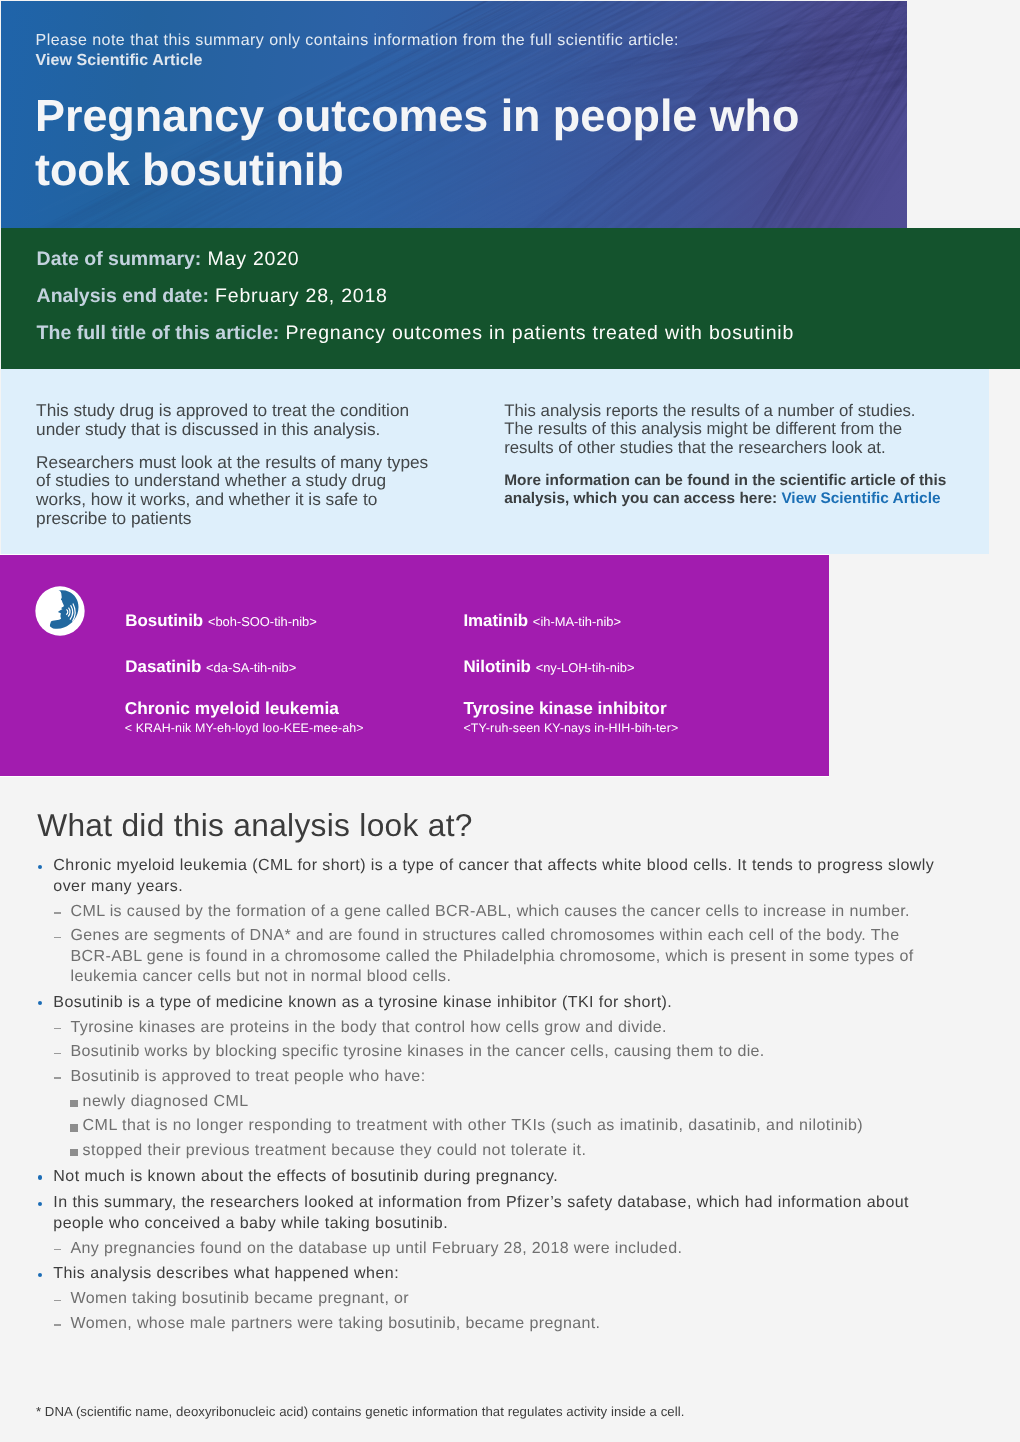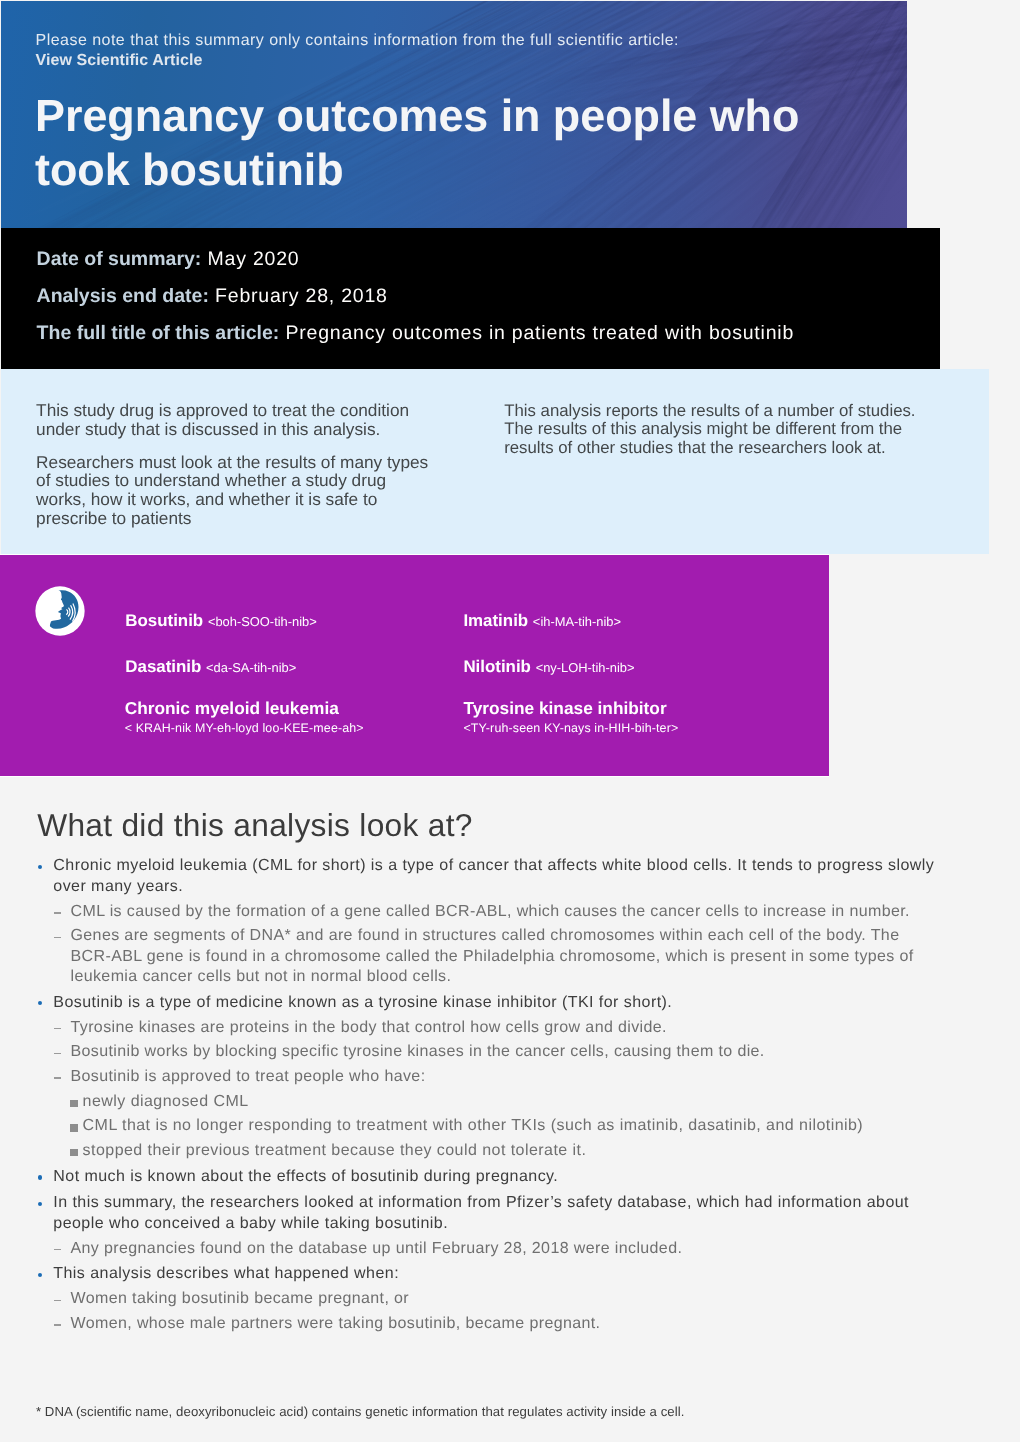--- a/index.html
+++ b/index.html
@@ -18,21 +18,21 @@
   .hero{position:absolute;left:1px;top:1px;width:906px;height:227px;overflow:hidden;
         background:linear-gradient(96deg,#1f64aa 0%,#23629f 16%,#2d62a7 40%,#385aa0 62%,#41549a 76%,#4b4c90 89%,#504d95 100%);}
   .hero-texture{position:absolute;inset:0;}
   .hero-texture svg{position:absolute;left:0;top:0;width:1020px;height:228px;}
   .hero-inner{position:relative;z-index:3;}
   .hero-note{position:absolute;left:34.6px;top:29.5px;color:#e3eaf2;font-size:16px;line-height:20.8px;letter-spacing:0.465px;white-space:nowrap;}
   .hero-link{position:absolute;left:34.6px;top:50.3px;display:block;color:#dfe6ee;font-weight:bold;font-size:16px;line-height:20.8px;letter-spacing:0.06px;white-space:nowrap;text-decoration:none;}
   .hero-title{position:absolute;left:34.1px;top:87.6px;color:#f4f5f7;font-weight:bold;font-size:44.9px;line-height:54.3px;letter-spacing:-0.05px;white-space:nowrap;}
 
   
-  .meta{position:absolute;left:1px;top:228px;width:939px;height:141px;background:#000000;}
+  .meta{position:absolute;left:1px;top:228px;width:1019px;height:141px;background:#14532d;}
   .meta-inner{position:static;}
   .meta-row{position:absolute;left:35.6px;font-size:19.5px;line-height:1;color:#fdfcfa;letter-spacing:0.78px;white-space:nowrap;}
   .meta-row.r1{top:22.0px;}
   .meta-row.r2{top:59.0px;}
   .meta-row.r3{top:96.0px;}
   .meta-label{font-weight:bold;color:#c3d2de;letter-spacing:0;}
 
   
   .lightblue{position:absolute;left:1px;top:369px;width:988px;height:185px;background:#deeffb;}
   .lb-col{position:absolute;line-height:18.8px;color:#434749;}
@@ -182,20 +182,21 @@
     </div>
   </div>
 
   <div class="lightblue">
     <div class="lb-col lb-left">
       <p class="lb-p">This study drug is approved to treat the condition<br>under study that is discussed in this analysis.</p>
       <p class="lb-p">Researchers must look at the results of many types<br>of studies to understand whether a study drug<br>works, how it works, and whether it is safe to<br>prescribe to patients</p>
     </div>
     <div class="lb-col lb-right">
       <p class="lb-p">This analysis reports the results of a number of studies.<br>The results of this analysis might be different from the<br>results of other studies that the researchers look at.</p>
+      <p class="lb-p lb-strong"><span>More information can be found in the scientific article of this<br>analysis, which you can access here:</span> <a class="lb-link">View Scientific Article</a></p>
     </div>
   </div>
 
   <div class="dark">
     <div class="speaker">
       <svg width="50" height="50" viewBox="0 0 50 50" xmlns="http://www.w3.org/2000/svg">
         <circle cx="25" cy="25" r="24.65" fill="#ffffff"></circle>
         <path d="M23.4 4.5
                  C24.55 4.7 25.4 5.2 25.8 6.0
                  C26.2 6.85 26.4 7.45 26.4 8.3

